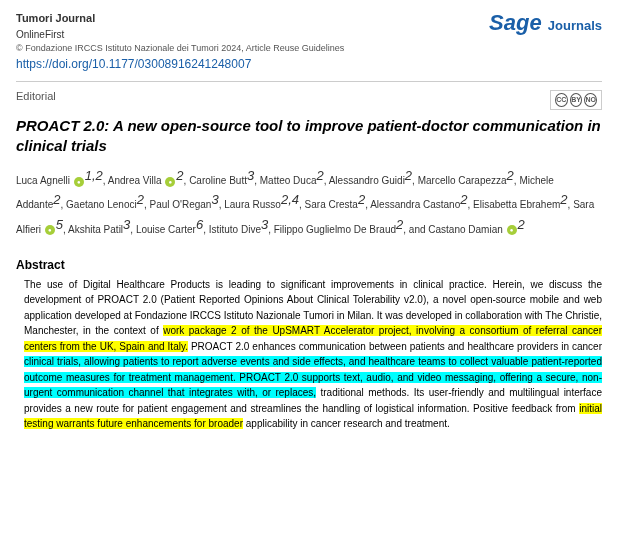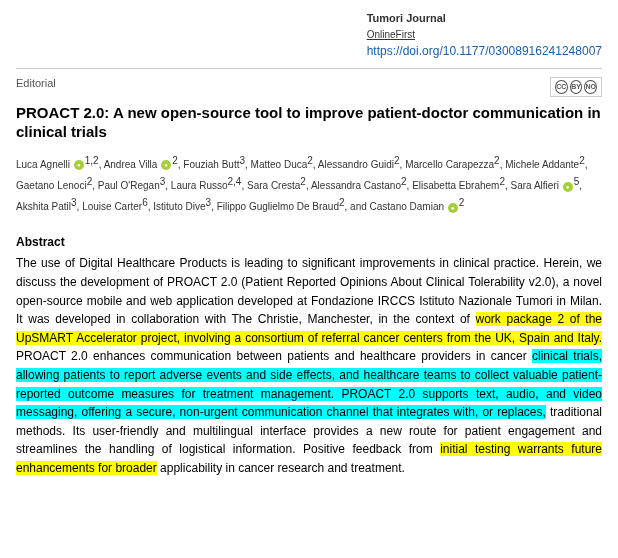--- a/index.html
+++ b/index.html
@@ -14,36 +14,35 @@
       min-height: 558px;
       font-size: 11px;
       color: #000000;
     }
     .page-wrapper {
       padding: 10px 16px 16px 16px;
     }
     
     .header {
       display: flex;
-      justify-content: flex-end;
+      justify-content: space-between;
       align-items: flex-start;
       margin-bottom: 6px;
     }
     .journal-meta {
       font-size: 9.5px;
       color: #333;
       line-height: 1.5;
     }
     .journal-meta .journal-name {
       font-weight: bold;
       font-size: 11px;
     }
     .journal-meta .online-first {
       font-size: 10px;
-      text-decoration: underline;
     }
     .journal-meta .copyright {
       font-size: 9px;
       color: #555;
     }
     .journal-meta .doi-link {
       font-size: 12px;
       color: #1a5fa8;
       text-decoration: none;
     }
@@ -101,20 +100,21 @@
       line-height: 11px;
       font-size: 7px;
       font-weight: bold;
     }
     .article-title {
       font-size: 15px;
       font-weight: bold;
       color: #000;
       line-height: 1.3;
       margin-bottom: 10px;
+      font-style: italic;
     }
     
     .authors {
       font-size: 10px;
       color: #333;
       line-height: 1.7;
       margin-bottom: 10px;
     }
     .orcid-icon {
       display: inline-block;
@@ -124,57 +124,66 @@
       border-radius: 50%;
       margin: 0 1px;
       vertical-align: middle;
       font-size: 6px;
       color: white;
       text-align: center;
       line-height: 10px;
       font-weight: bold;
     }
     .superscript {
-      font-size: 10px;
+      font-size: 13px;
       vertical-align: super;
+      font-style: italic;
     }
     
     .abstract-section {
       margin-top: 4px;
     }
     .abstract-title {
       font-size: 12px;
       font-weight: bold;
       color: #000;
       margin-bottom: 5px;
       margin-top: 20px;
     }
     .abstract-text {
-      font-size: 12px;
+      font-size: 10px;
       color: #000;
       line-height: 1.55;
       text-align: justify;
+      margin-left: 8px;
     }
     .highlight-yellow {
       background-color: #ffff00;
     }
     .highlight-cyan {
       background-color: #00ffff;
     }
   </style>
 </head>
 <body>
 
 <div class="page-wrapper">
 
   <div class="header">
     <div class="journal-meta">
       <div class="journal-name">Tumori Journal</div>
       <div class="online-first">OnlineFirst</div>
+      <div class="copyright">© Fondazione IRCCS Istituto Nazionale dei Tumori 2024, Article Reuse Guidelines</div>
       <a class="doi-link" href="#">https://doi.org/10.1177/03008916241248007</a>
+    </div>
+    <div style="text-align:right;">
+      <div class="sage-logo">
+        <span>Sage</span>
+        <span class="journals-text">Journals</span>
+      </div>
     </div>
   </div>
 
   <hr class="divider">
 
   <div class="editorial-label">
     <span>Editorial</span>
     <div class="cc-badge">
       <div class="cc-icons">
         <span class="cc-circle">CC</span>
@@ -184,21 +193,21 @@
     </div>
   </div>
 
   <div class="article-title">PROACT 2.0: A new open-source tool to improve patient-doctor communication in clinical trials</div>
 
   <div class="authors">
     <span>Luca Agnelli</span>
     <span class="orcid-icon">●</span><span class="superscript">1,2</span>,
     <span>Andrea Villa</span>
     <span class="orcid-icon">●</span><span class="superscript">2</span>,
-    <span>Fouziah Butt</span><span class="superscript">3</span>,
+    <span>Caroline Butt</span><span class="superscript">3</span>,
     <span>Matteo Duca</span><span class="superscript">2</span>,
     <span>Alessandro Guidi</span><span class="superscript">2</span>,
     <span>Marcello Carapezza</span><span class="superscript">2</span>,
     <span>Michele Addante</span><span class="superscript">2</span>,
     <span>Gaetano Lenoci</span><span class="superscript">2</span>,
     <span>Paul O'Regan</span><span class="superscript">3</span>,
     <span>Laura Russo</span><span class="superscript">2,4</span>,
     <span>Sara Cresta</span><span class="superscript">2</span>,
     <span>Alessandra Castano</span><span class="superscript">2</span>,
     <span>Elisabetta Ebrahem</span><span class="superscript">2</span>,

